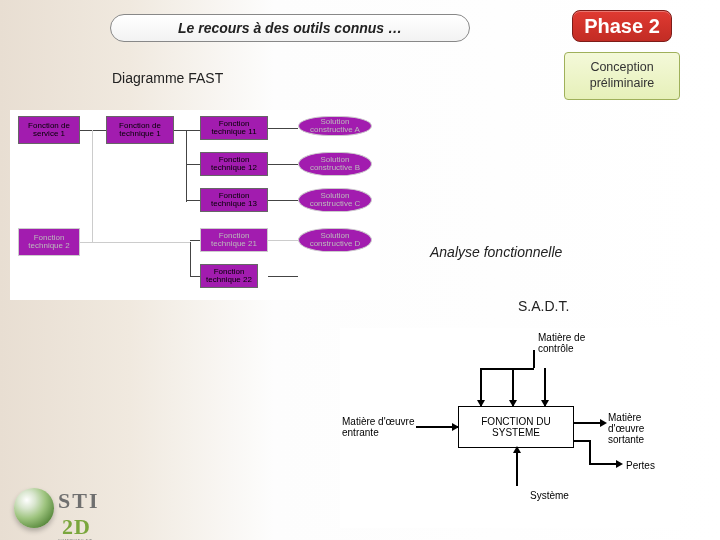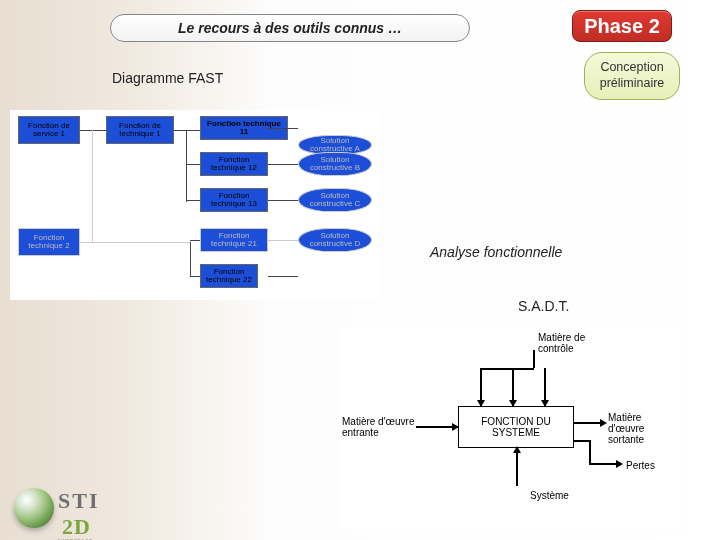--- a/index.html
+++ b/index.html
@@ -1,26 +1,26 @@
 <!DOCTYPE html>
 <html><head>
   <meta charset="utf-8">
   <style>
     * { margin:0; padding:0; box-sizing:border-box; }
     body { width:720px; height:540px; font-family:Verdana,Geneva,sans-serif; background:linear-gradient(90deg,#e8ded2 0%,#f0e9df 18%,#fdfdfd 38%,#ffffff 100%); position:relative; overflow:hidden; }
     .title-bar { position:absolute; top:14px; left:110px; width:360px; height:28px; border:1px solid #888; border-radius:14px; background:linear-gradient(#fff,#f2f2f2); display:flex; align-items:center; justify-content:center; font-style:italic; font-weight:700; font-size:14px; color:#222; }
     .phase-badge { position:absolute; top:10px; right:48px; width:100px; height:32px; background:linear-gradient(#e03a32,#c22c24); border:1px solid #7d1c18; border-radius:8px; color:#fff; font-weight:700; font-size:20px; display:flex; align-items:center; justify-content:center; box-shadow:inset 0 1px 0 rgba(255,255,255,.3); }
-    .concept-box { position:absolute; top:52px; right:40px; width:96px; height:48px; background:linear-gradient(#f4f9d9,#e6f0b9); border:1px solid #9fb05a; border-radius:18px; font-size:12.5px; text-align:center; display:flex; align-items:center; justify-content:center; line-height:1.25; color:#333; }
+    .concept-box { position:absolute; top:52px; right:40px; width:116px; height:48px; background:linear-gradient(#f4f9d9,#e6f0b9); border:1px solid #9fb05a; border-radius:4px; font-size:12.5px; text-align:center; display:flex; align-items:center; justify-content:center; line-height:1.25; color:#333; }
     .label-fast { position:absolute; top:70px; left:112px; font-size:14px; color:#222; }
     .label-af { position:absolute; top:244px; left:430px; font-style:italic; font-size:14px; color:#222; }
     .label-sadt { position:absolute; top:298px; left:518px; font-size:14px; color:#222; }
 
     
     .fast { position:absolute; top:110px; left:10px; width:370px; height:190px; background:#fff; }
-    .cell { position:absolute; border:1px solid #666; font-size:8px; text-align:center; display:flex; align-items:center; justify-content:center; line-height:1.05; padding:1px 2px; background:#1d4ed8; }
+    .cell { position:absolute; border:1px solid #666; font-size:8px; text-align:center; display:flex; align-items:center; justify-content:center; line-height:1.05; padding:1px 2px; background:#a21caf; }
     .oval { border-radius:50%/60%; }
     .faint { color:#bbb; border-color:#ccc; }
     .link { position:absolute; background:#444; }
     .link.faint { background:#ccc; }
 
     
     .sadt { position:absolute; top:328px; left:340px; width:340px; height:200px; background:#fff; font-size:10px; color:#000; }
     .sadt .box { position:absolute; border:1.5px solid #000; text-align:center; display:flex; align-items:center; justify-content:center; font-size:10px; line-height:1.1; padding:2px 12px; }
     .sadt .txt { position:absolute; font-size:10px; line-height:1.1; }
     .arrow { position:absolute; background:#000; height:1.5px; }
@@ -47,27 +47,27 @@
 <div class="label-af">Analyse fonctionnelle</div>
 <div class="label-sadt">S.A.D.T.</div>
 
 <div class="fast">
 
   <div class="cell" style="left:8px; top:6px; width:62px; height:28px;">Fonction de<br>service 1</div>
   <div class="cell faint" style="left:8px; top:118px; width:62px; height:28px;">Fonction<br>technique 2</div>
 
   <div class="cell" style="left:96px; top:6px; width:68px; height:28px;">Fonction de technique 1</div>
 
-  <div class="cell" style="left:190px; top:6px;  width:88px; height:24px;font-weight:bold;">Fonction technique 11</div>
+  <div class="cell" style="left:190px; top:6px;  width:68px; height:24px;">Fonction technique 11</div>
   <div class="cell" style="left:190px; top:42px; width:68px; height:24px;">Fonction technique 12</div>
   <div class="cell" style="left:190px; top:78px; width:68px; height:24px;">Fonction technique 13</div>
   <div class="cell faint" style="left:190px; top:118px; width:68px; height:24px;">Fonction technique 21</div>
   <div class="cell" style="left:190px; top:154px; width:58px; height:24px;">Fonction technique 22</div>
 
-  <div class="cell oval faint" style="left:288px; top:6px;  width:74px; height:20px;margin-top:19px;">Solution constructive A</div>
+  <div class="cell oval faint" style="left:288px; top:6px;  width:74px; height:20px;">Solution constructive A</div>
   <div class="cell oval faint" style="left:288px; top:42px; width:74px; height:24px;">Solution constructive B</div>
   <div class="cell oval faint" style="left:288px; top:118px;width:74px; height:24px;">Solution constructive D</div>
   <div class="cell oval faint" style="left:288px; top:78px; width:74px; height:24px;">Solution constructive C</div>
 
   <div class="link" style="left:70px; top:20px; width:26px; height:1px;"></div>
   <div class="link" style="left:164px; top:20px; width:26px; height:1px;"></div>
   <div class="link" style="left:176px; top:20px; width:1px; height:72px;"></div>
   <div class="link" style="left:176px; top:54px; width:14px; height:1px;"></div>
   <div class="link" style="left:176px; top:90px; width:14px; height:1px;"></div>
   <div class="link" style="left:258px; top:18px;  width:30px; height:1px;"></div>

